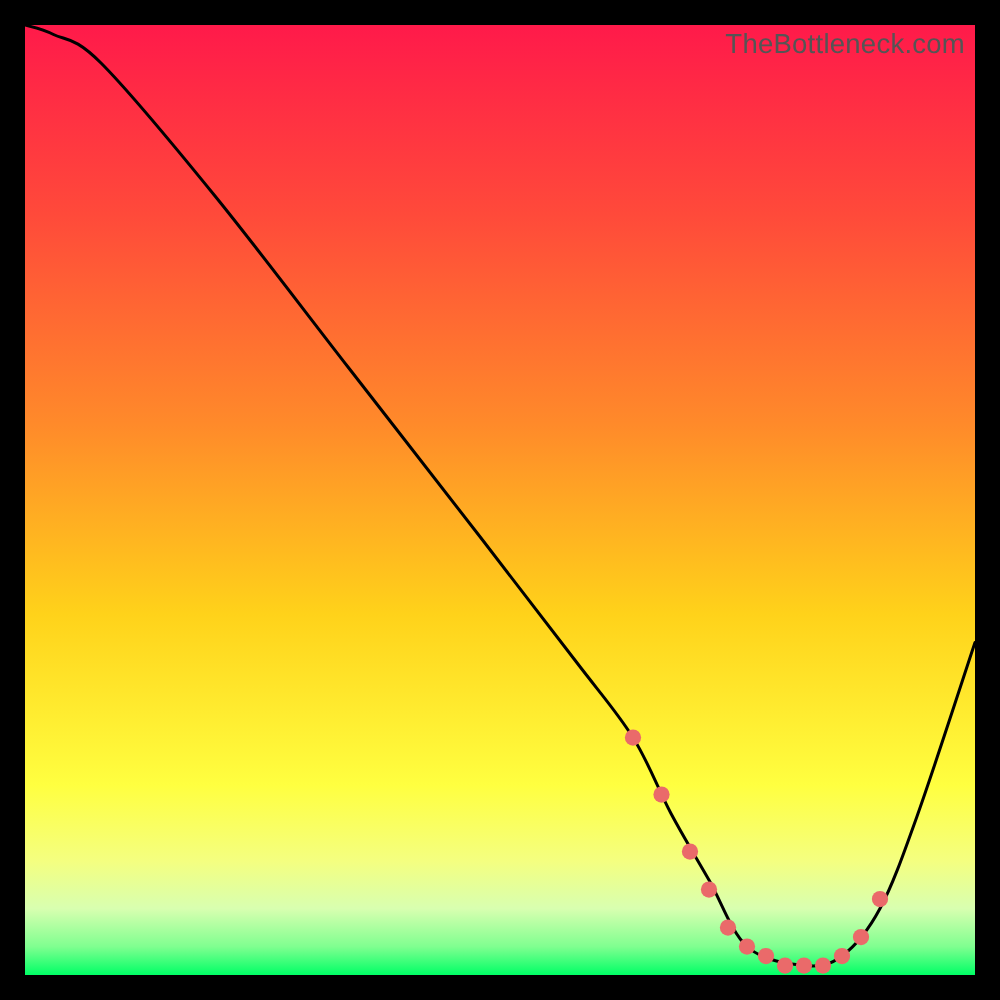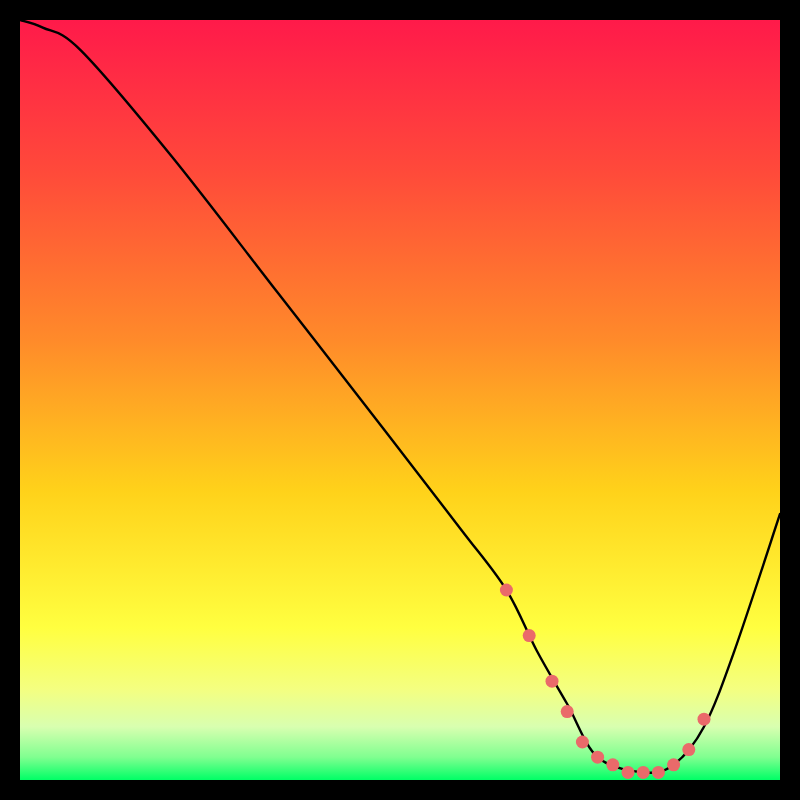--- a/index.html
+++ b/index.html
@@ -68,20 +68,21 @@
           <stop id="g4" offset="80%" stop-color="#ffff40"></stop>
           <stop id="g5" offset="88%" stop-color="#f4ff80"></stop>
           <stop id="g6" offset="93%" stop-color="#d8ffb0"></stop>
           <stop id="g7" offset="97%" stop-color="#80ff90"></stop>
           <stop id="g8" offset="100%" stop-color="#00ff66"></stop>
         </linearGradient>
       </defs>
       <rect x="0" y="0" width="760" height="760" fill="url(#bgGrad)"></rect>
     </svg>
 
+    <div class="watermark">TheBottleneck.com</div>
 
     <svg class="curve-layer" viewBox="0 0 760 760" preserveAspectRatio="none">
       <path id="curvePath" fill="none" stroke="#000" stroke-width="2.4" stroke-linejoin="round" stroke-linecap="round" d="M 0 0 C 3.8000000000000003 1.2666666666666704, 12.666666666666666 2.53333333333336, 22.8 7.600000000000023 C 32.93333333333334 12.666666666666686, 39.26666666666667 8.866666666666635, 60.800000000000004 30.399999999999977 C 82.33333333333334 51.93333333333332, 119.06666666666666 96.26666666666674, 152 136.80000000000007 C 184.93333333333334 177.3333333333334, 222.93333333333337 227.99999999999997, 258.40000000000003 273.59999999999997 C 293.8666666666667 319.19999999999993, 334.40000000000003 371.1333333333333, 364.8 410.4 C 395.2 449.66666666666663, 420.5333333333333 482.59999999999997, 440.79999999999995 509.2 C 461.0666666666666 535.8, 473.73333333333335 549.7333333333333, 486.40000000000003 570 C 499.0666666666667 590.2666666666667, 506.66666666666674 611.8, 516.8000000000001 630.8 C 526.9333333333334 649.8, 537.0666666666666 666.2666666666667, 547.1999999999999 684 C 557.3333333333333 701.7333333333333, 564.9333333333334 725.8000000000001, 577.6 737.2 C 590.2666666666667 748.6, 610.5333333333333 751.1333333333333, 623.1999999999999 752.4 C 635.8666666666666 753.6666666666666, 643.4666666666667 752.4, 653.6 744.8 C 663.7333333333333 737.1999999999999, 673.8666666666667 725.8, 684 706.8 C 694.1333333333333 687.8, 701.7333333333333 666.2666666666667, 714.4 630.8 C 727.0666666666666 595.3333333333333, 752.4 516.8, 760 494"></path>
       <g id="dots">
           <circle cx="486.40000000000003" cy="570" r="6.5" fill="#ea6a6a"></circle>
           <circle cx="509.20000000000005" cy="615.6" r="6.5" fill="#ea6a6a"></circle>
           <circle cx="532" cy="661.2" r="6.5" fill="#ea6a6a"></circle>
           <circle cx="547.1999999999999" cy="691.6" r="6.5" fill="#ea6a6a"></circle>
           <circle cx="562.4" cy="722" r="6.5" fill="#ea6a6a"></circle>
           <circle cx="577.6" cy="737.2" r="6.5" fill="#ea6a6a"></circle>

